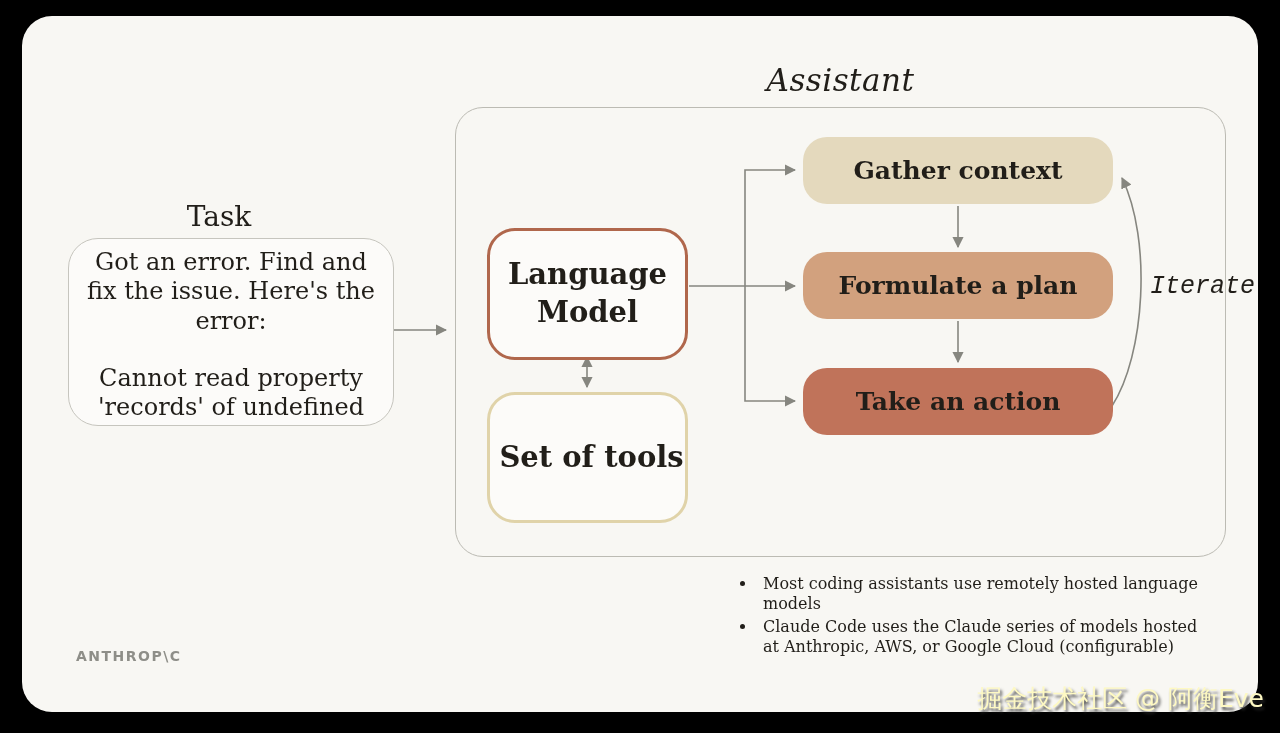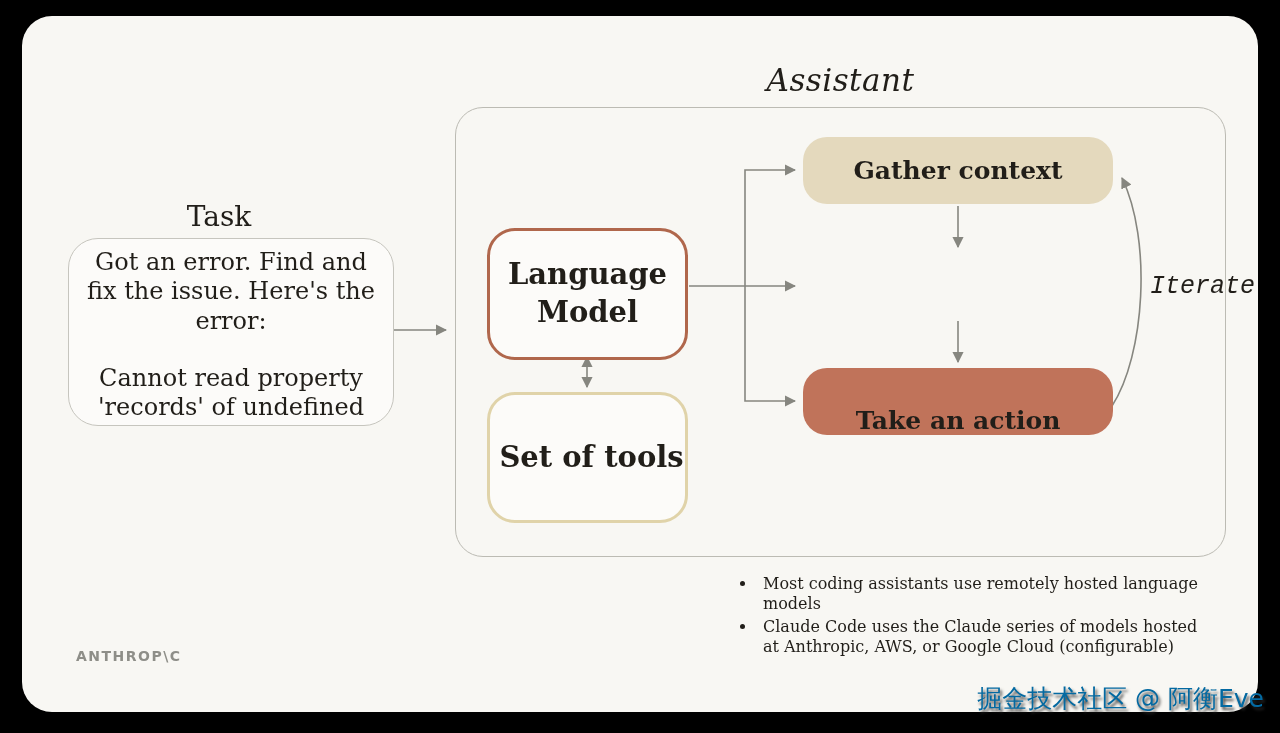--- a/index.html
+++ b/index.html
@@ -52,41 +52,41 @@
   .tools-box{
     left:487px;top:392px;width:201px;height:131px;border-radius:28px;
     border:3px solid var(--tools_border,#e0d3a9);
     background:var(--panel_bg,#fcfbf9);font-size:29px;line-height:1.3;padding-left:8px;
   }
   .step{
     left:803px;width:310px;height:67px;border-radius:24px;font-size:25px;
   }
   .step-0{top:137px;}
   .step-1{top:252px;}
-  .step-2{top:368px;align-items:flex-end;}
+  .step-2{top:368px;}
 
   .iterate-label{
     position:absolute;left:1150px;top:272px;font-style:italic;font-size:25px;font-family:Liberation Mono, monospace;
   }
 
   .notes{
     position:absolute;left:737px;top:574px;width:445px;margin:0;
     padding:0 0 0 20px;font-size:16px;line-height:1.25;
     color:var(--text,#211e19);
   }
   .notes li{margin:0 0 3px 0;padding-left:6px;}
 
   .logo{
     position:absolute;left:76px;top:648px;
     font-family:"DejaVu Sans", sans-serif;font-weight:bold;font-size:14px;
     letter-spacing:1.5px;color:var(--logo,#8e8e88);
   }
   .watermark{
     position:absolute;right:16px;top:682px;
-    font-family:"DejaVu Sans", sans-serif;font-size:25px;color:#0369a1;
+    font-family:"DejaVu Sans", sans-serif;font-size:25px;color:#fef9c3;
     text-shadow:2px 3px 3px rgba(40,40,40,0.85);white-space:nowrap;
   }
 </style>
 </head>
 <body>
 
 <div class="canvas" style="--canvas: #000000; --slide_bg: #f8f7f3; --panel_bg: #fcfbf9; --container_border: #bcbbb3; --task_border: #c6c5be; --lm_border: #b0674c; --tools_border: #e0d3a9; --arrow: #86867f; --text: #211e19; --logo: #8e8e88;">
   <div class="slide"></div>
 
   <svg class="arrows" viewBox="0 0 1280 733">
@@ -117,20 +117,23 @@
   <div class="node lm-box">
     <span>Language Model</span>
   </div>
   <div class="node tools-box">
     <span>Set of tools</span>
   </div>
 
   <div class="node step step-0" style="background-color: rgb(228, 217, 189);">
     <span>Gather context</span>
   </div>
+  <div class="node step step-1" style="background-color: rgb(210, 161, 126);">
+    <span>Formulate a plan</span>
+  </div>
   <div class="node step step-2" style="background-color: rgb(192, 115, 90);">
     <span>Take an action</span>
   </div>
 
   <div class="iterate-label">Iterate</div>
 
   <ul class="notes">
     <li>Most coding assistants use remotely hosted language models</li>
     <li>Claude Code uses the Claude series of models hosted at Anthropic, AWS, or Google Cloud (configurable)</li>
   </ul>

